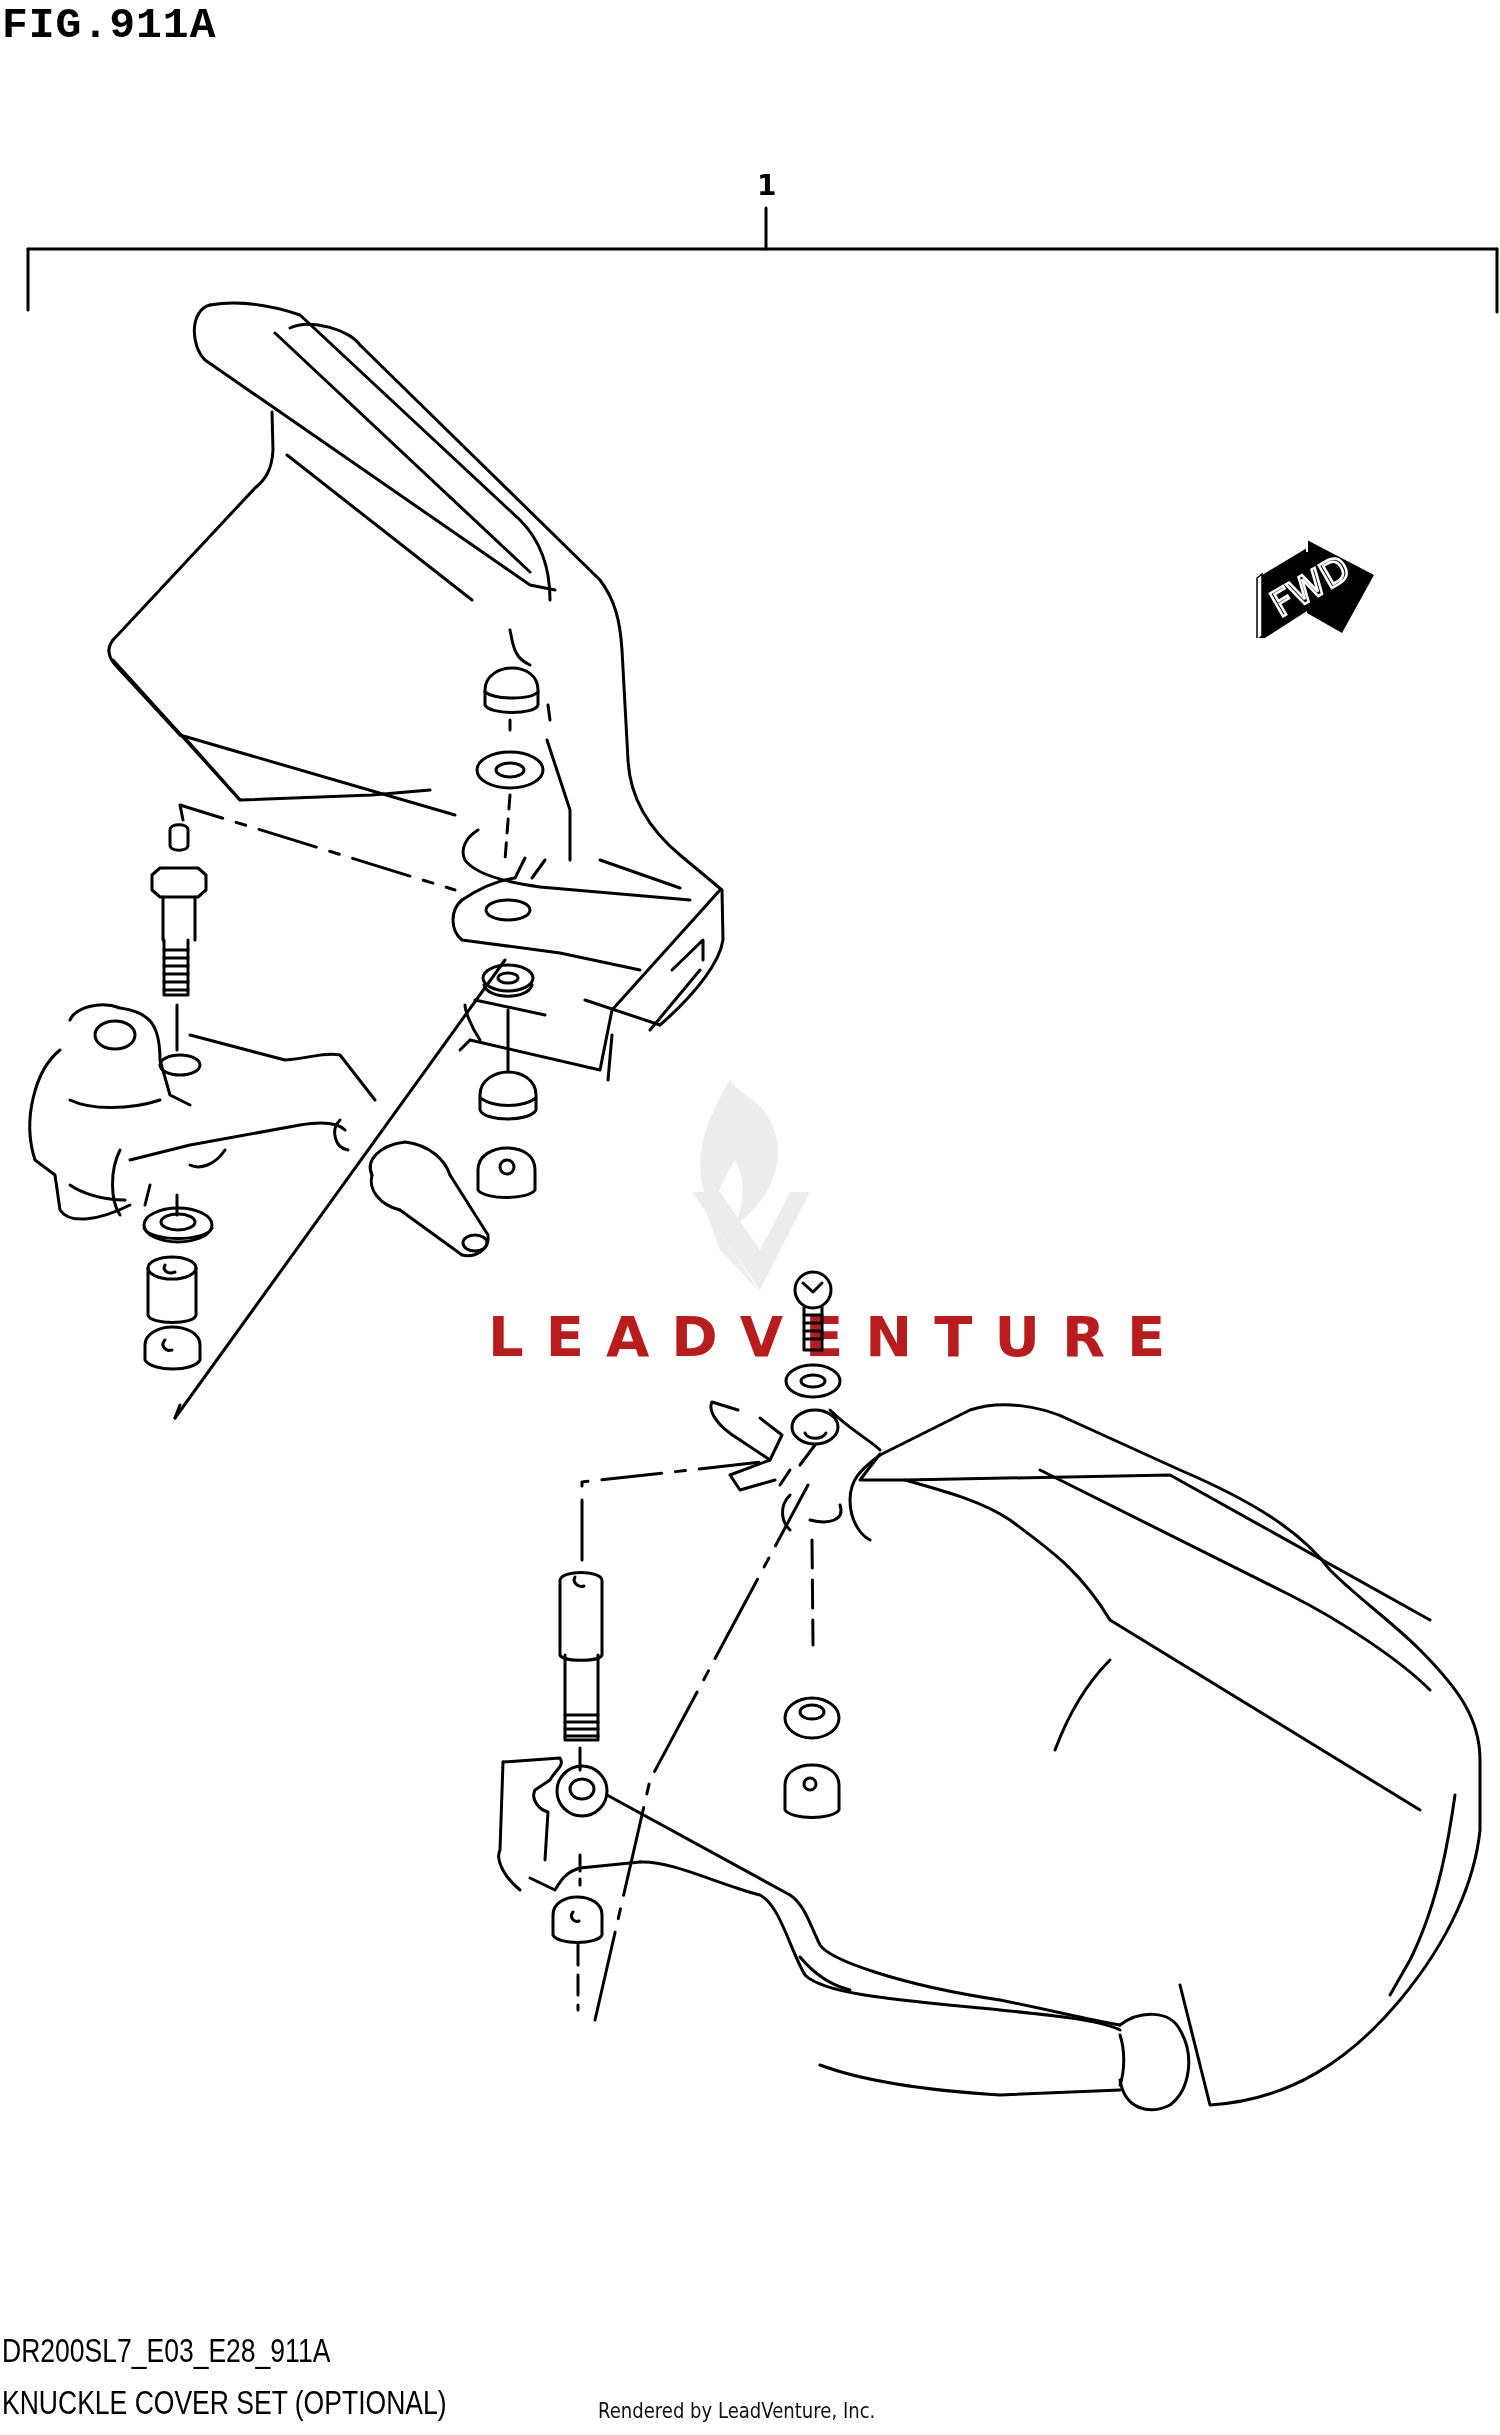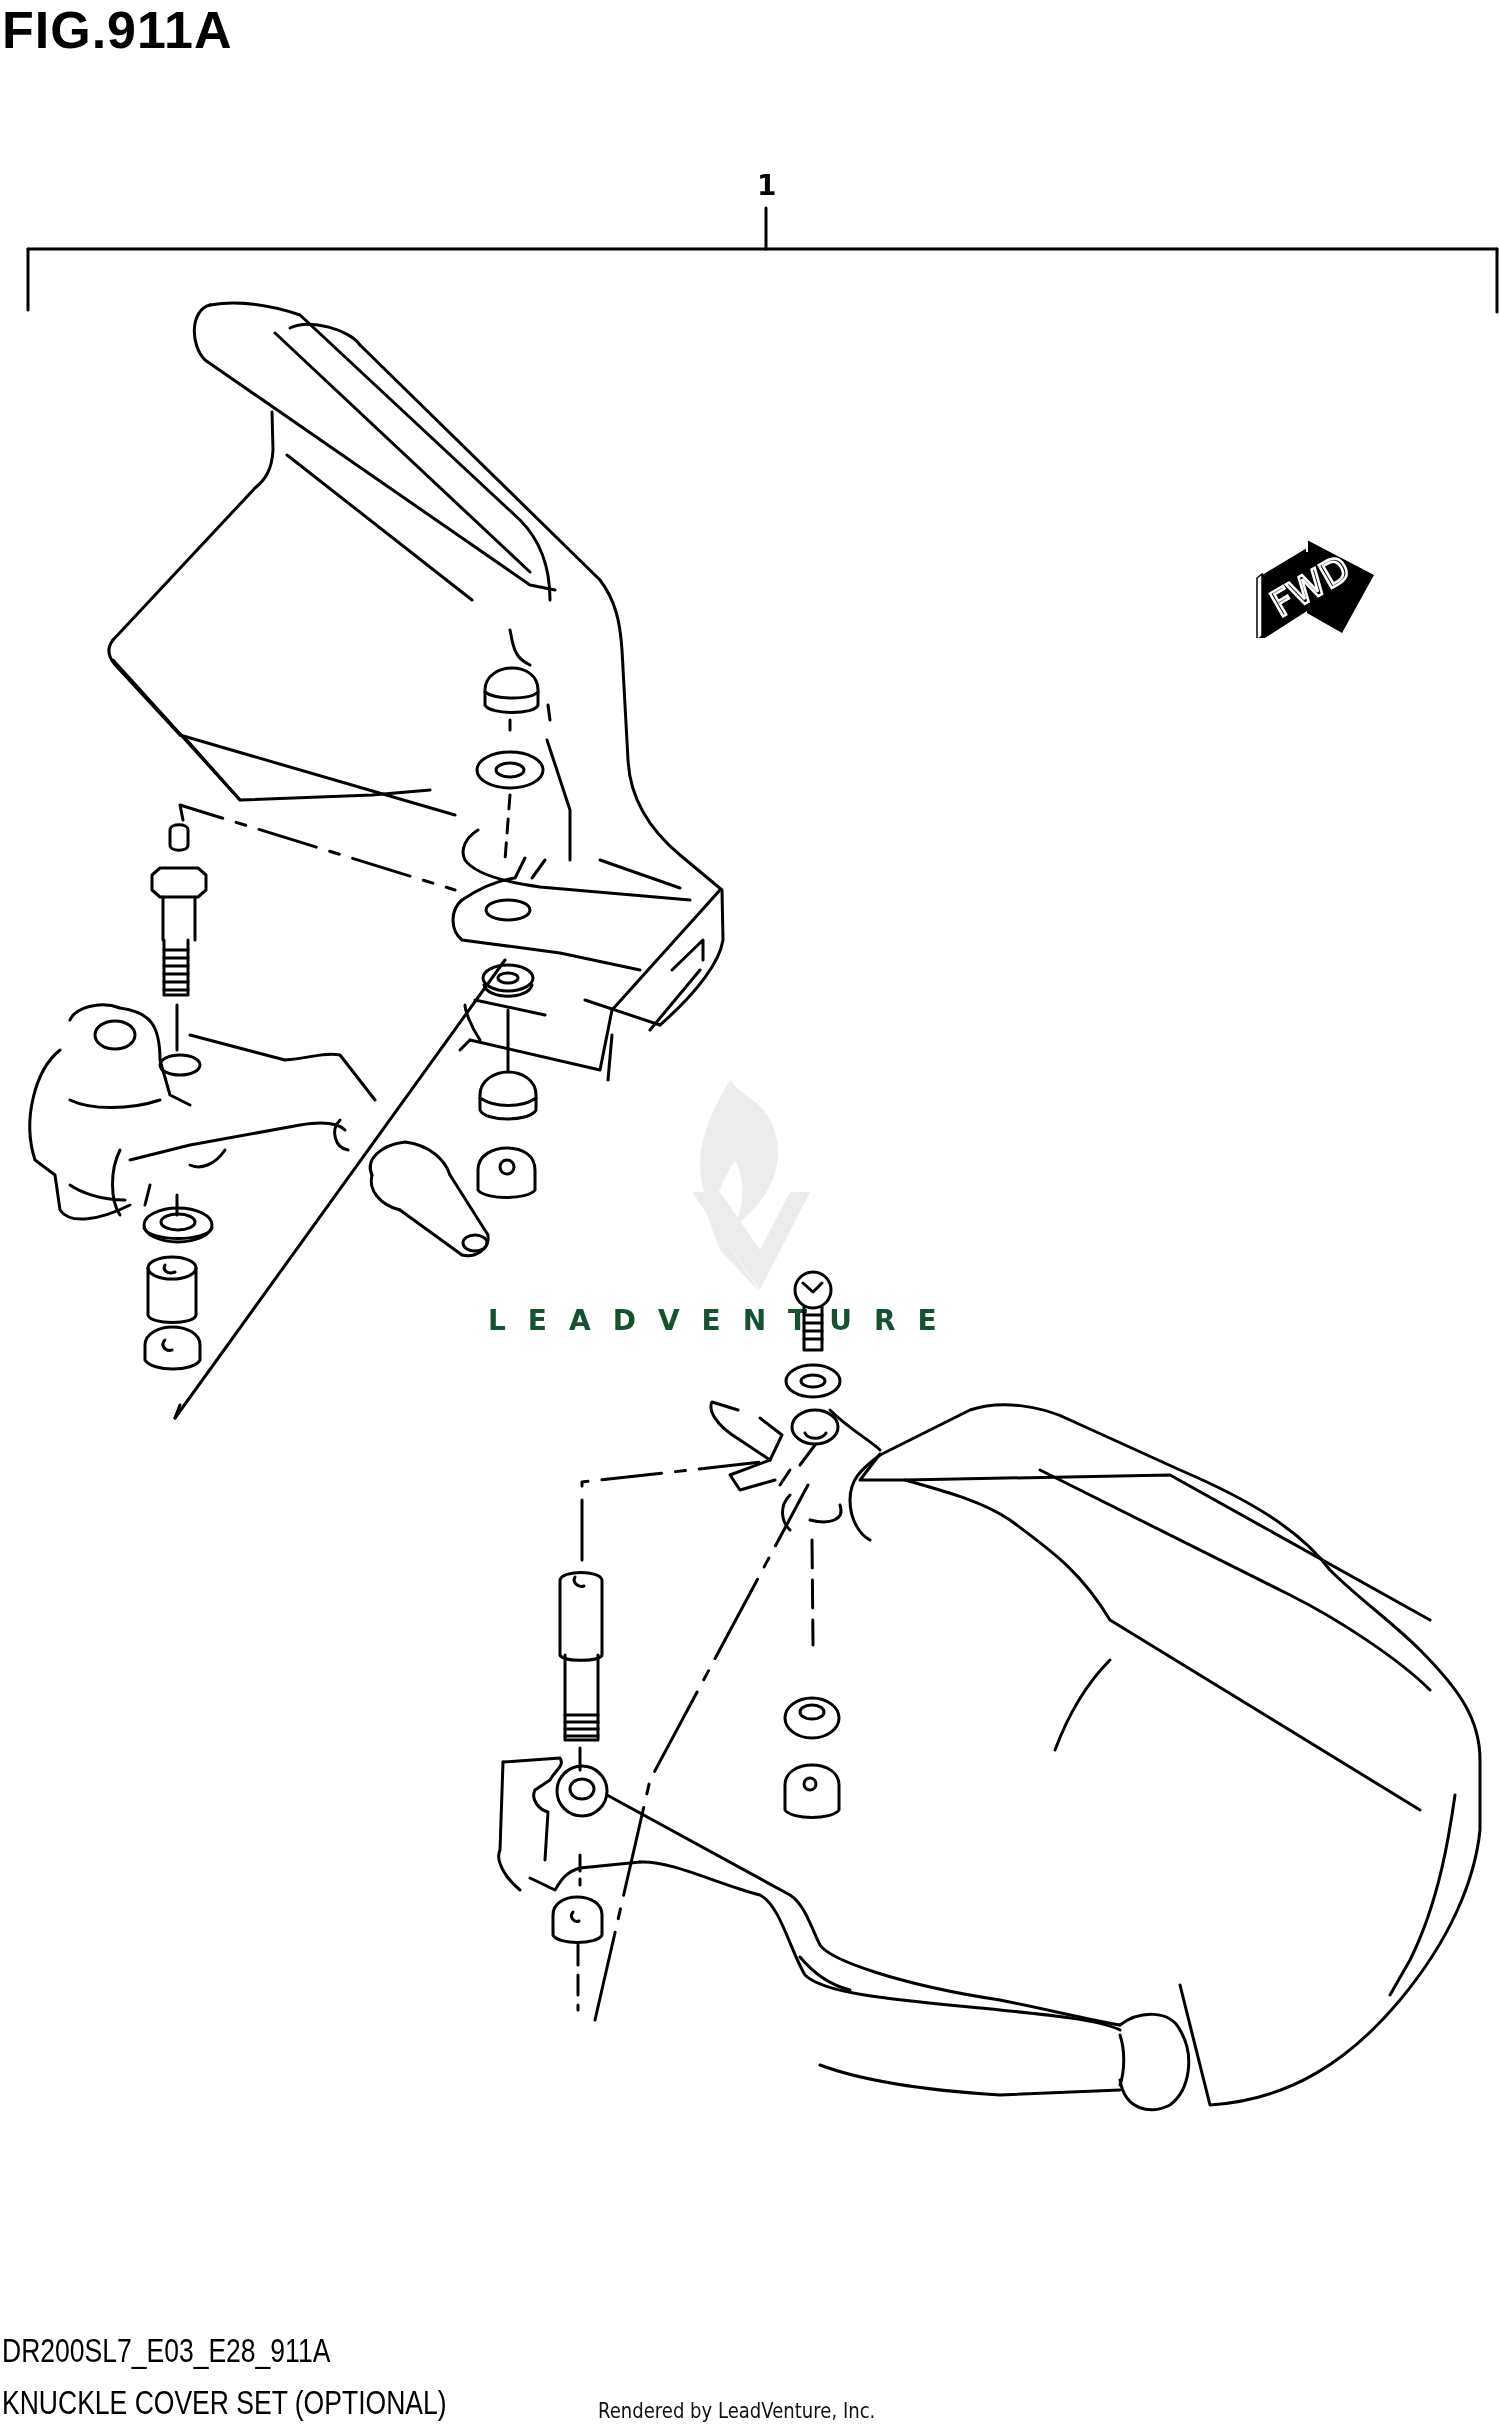--- a/index.html
+++ b/index.html
@@ -1,24 +1,24 @@
 <!DOCTYPE html>
 <html><head>
 <meta charset="utf-8">
 <style>
   html, body { margin: 0; padding: 0; background: #ffffff; }
   body { width: 1500px; height: 2435px; position: relative; overflow: hidden; font-family: "Liberation Sans", sans-serif; }
-  .fig-title { position: absolute; left: 2px; top: 4px; font-family: Liberation Sans, sans-serif; font-weight: bold; font-size: 52px; letter-spacing: 1px; color: #000; line-height: 1; }
+  .fig-title { position: absolute; left: 2px; top: 4px; font-family: Liberation Mono, monospace; font-weight: bold; font-size: 43px; letter-spacing: 1px; color: #000; line-height: 1; }
   .callout { position: absolute; left: 757px; top: 172px; font-family: "DejaVu Sans", sans-serif; font-weight: bold; font-size: 28px; color: #000; line-height: 1; }
   svg.drawing { position: absolute; left: 0; top: 0; }
   .code-line, .desc-line { position: absolute; left: 2px; font-family: "Liberation Sans", sans-serif; font-size: 34px; color: #000; transform: scaleX(0.78); transform-origin: left top; line-height: 1; white-space: nowrap; }
   .code-line { top: 2333px; }
   .desc-line { top: 2385px; }
   .render-credit { position: absolute; left: 598px; top: 2398px; font-family: "DejaVu Sans", sans-serif; font-size: 22px; color: #111; transform: scaleX(0.82); transform-origin: left top; white-space: nowrap; }
-  .watermark-text { position: absolute; left: 488px; top: 1304px; font-family: "DejaVu Sans", sans-serif; font-weight: bold; font-size: 28px; letter-spacing: 22px; color: #14532d; white-space: nowrap; }
+  .watermark-text { position: absolute; left: 488px; top: 1304px; font-family: "DejaVu Sans", sans-serif; font-weight: bold; font-size: 56px; letter-spacing: 22px; color: #b91c1c; white-space: nowrap; }
   .fwd { position: absolute; left: 1252px; top: 518px; width: 130px; height: 120px; }
 </style>
 </head>
 <body>
 
 <div class="fig-title">FIG.911A</div>
 <div class="callout">1</div>
 
 <svg class="drawing" width="1500" height="2435" viewBox="0 0 1500 2435">
   <g fill="#ececec" stroke="none">

